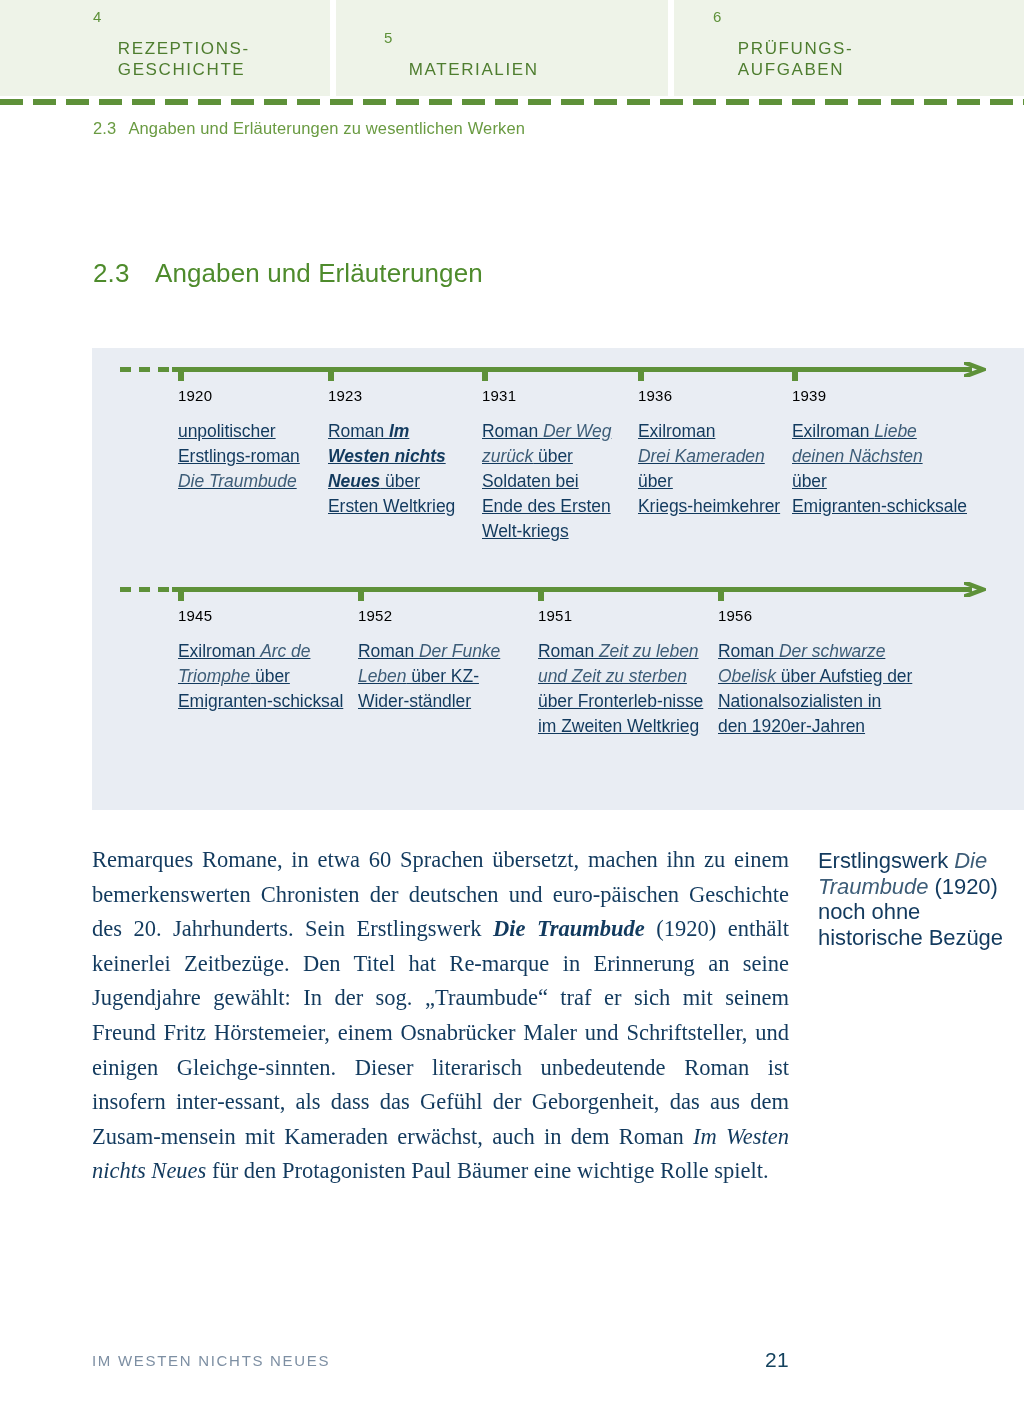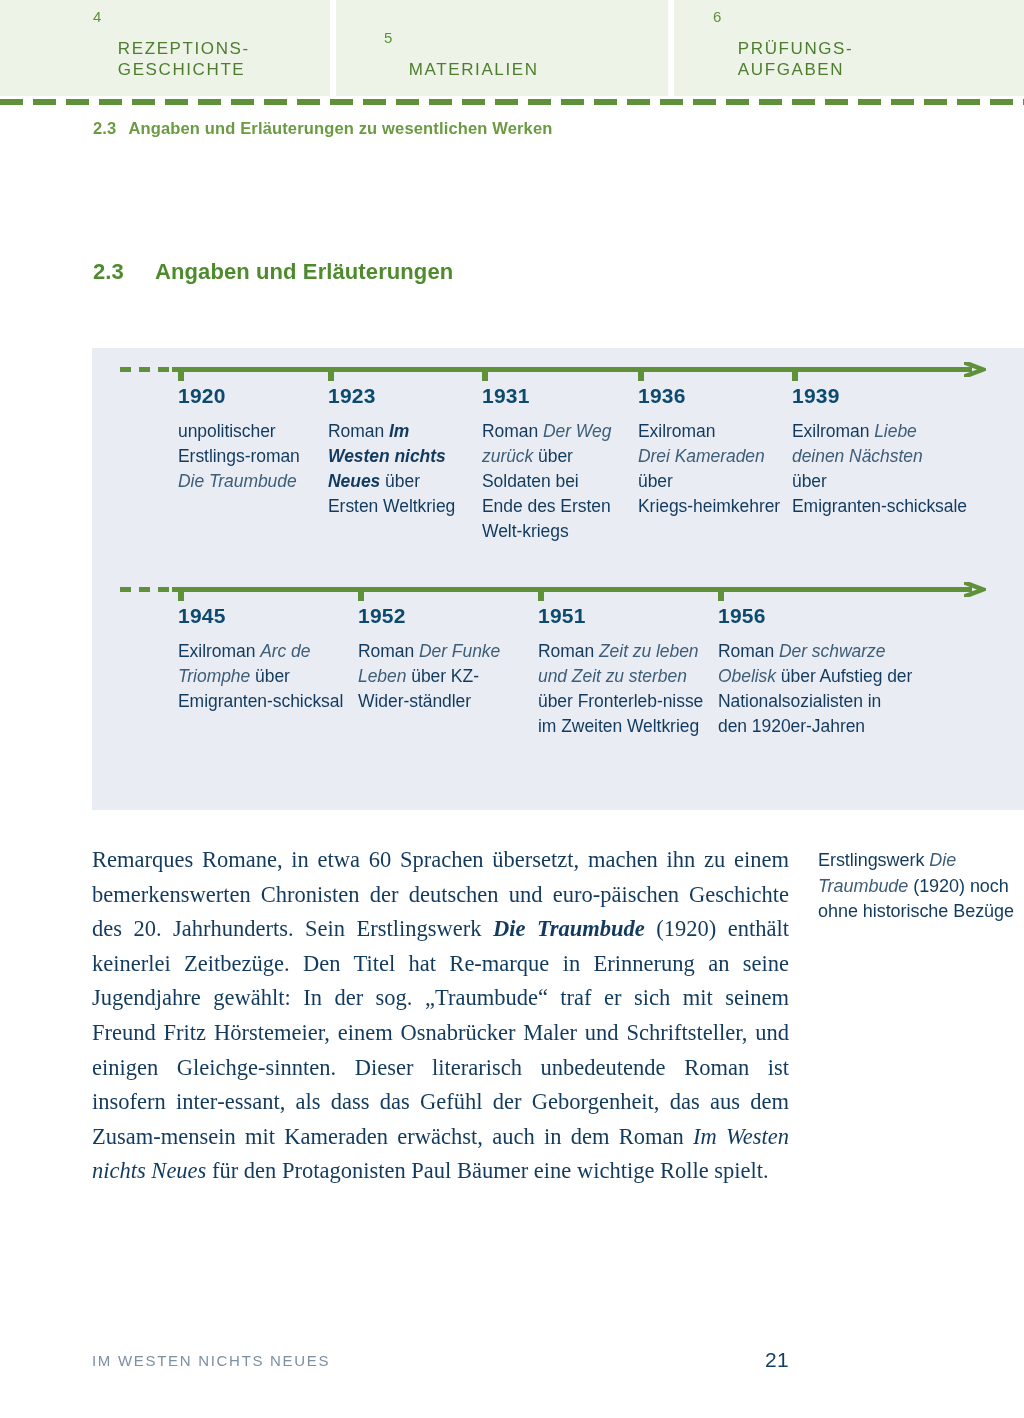--- a/index.html
+++ b/index.html
@@ -74,32 +74,31 @@
         rgba(0,0,0,0) 23px, rgba(0,0,0,0) 33px);
   }
 
   
   .running-head {
     position: absolute;
     left: 93px; top: 119px;
     color: #6a9b42;
     font-size: 16.5px;
     letter-spacing: 0.15px;
-    font-weight: bold;
   }
   .running-head .rh-num { margin-right: 12px; }
 
   
   .section-title {
     position: absolute;
     left: 93px; top: 237px;
     width: 700px;
     color: #4e8b2c;
-    font-size: 22px;
-    font-weight: bold;
+    font-size: 26px;
+    font-weight: normal;
     line-height: 39px;
     letter-spacing: 0.1px;
   }
   .section-title .st-num {
     display: inline-block;
     width: 62px;
   }
   .section-title .st-l2 {
     display: block;
     padding-left: 62px;
@@ -161,32 +160,33 @@
     position: absolute;
     left: 0; top: 22px;
     width: 932px;
     display: block;
   }
   .tl-col {
     position: absolute;
     top: 0;
   }
   .tl-year {
-    color: #0c4a6e;
-    font-size: 21px;
-    font-weight: bold;
+    color: #000000;
+    font-size: 15px;
+    font-weight: normal;
     letter-spacing: 0.2px;
     line-height: 24px;
     margin-bottom: 11px;
   }
   .tl-desc {
     color: #123a5e;
     font-size: 17.5px;
     line-height: 25px;
     letter-spacing: -0.05px;
+    text-decoration: underline;
   }
   .tl-desc i { font-style: italic; color: #3d5d78; }
   .tl-desc b { font-weight: bold; font-style: italic; color: #123a5e; }
 
   
   .body-col {
     position: absolute;
     left: 92px; top: 843px;
     width: 697px;
     color: #123a5e;
@@ -199,21 +199,21 @@
   }
   .body-col i { font-style: italic; }
   .body-col b { font-weight: bold; font-style: italic; }
 
   
   .margin-note {
     position: absolute;
     left: 818px; top: 848px;
     width: 200px;
     color: #123a5e;
-    font-size: 18px;
+    font-size: 22px;
     line-height: 25.5px;
     letter-spacing: -0.05px;
   }
   .margin-note i { font-style: italic; color: #3d5d78; }
 
   
   .footer-title {
     position: absolute;
     left: 92px; top: 1352px;
     color: #7d8fa3;

